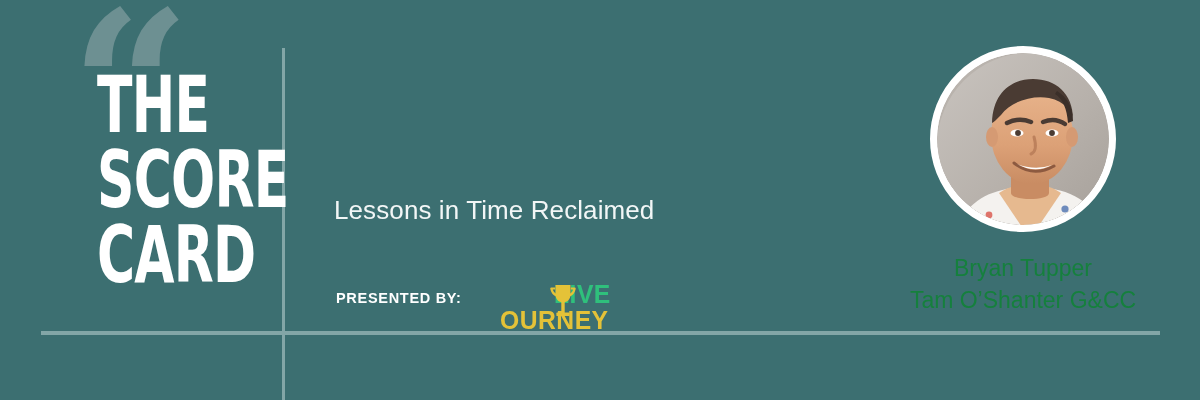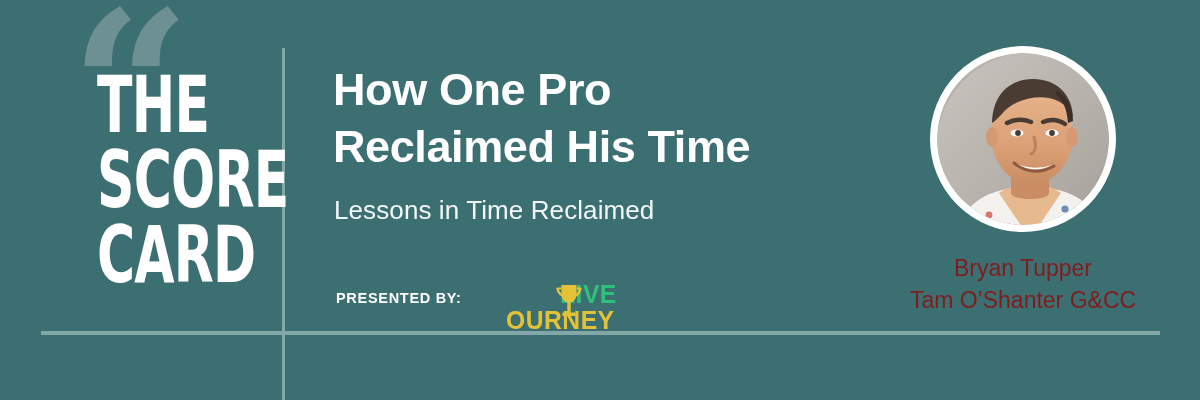--- a/index.html
+++ b/index.html
@@ -91,21 +91,21 @@
     letter-spacing: 0.1px;
     white-space: nowrap;
   }
 
   .presented-row {
     position: absolute;
     left: 336px;
     top: 281px;
     display: flex;
     align-items: center;
-    gap: 28px;
+    gap: 22px;
   }
   .presented-label {
     color: #ffffff;
     font-size: 14.5px;
     font-weight: 700;
     letter-spacing: 0.7px;
     white-space: nowrap;
   }
   .lj-logo {
     position: relative;
@@ -161,21 +161,21 @@
     border-radius: 50%;
     overflow: hidden;
     background: #b9b3ad;
   }
   .credit {
     position: absolute;
     left: 866px;
     top: 253px;
     width: 314px;
     text-align: center;
-    color: #7f1d1d;
+    color: #15803d;
     font-size: 23px;
     font-weight: 400;
     line-height: 1.38;
   }
   .credit span { display: block; white-space: nowrap; }
 </style>
 </head>
 <body>
 
 <div id="banner">
@@ -184,24 +184,20 @@
   <div class="rule-v"></div>
   <div class="rule-h"></div>
 
   <div class="quote-mark">“</div>
   <div class="wordmark">
     <span>THE</span>
     <span>SCORE</span>
     <span>CARD</span>
   </div>
 
-  <div class="headline">
-    <span>How One Pro</span>
-    <span>Reclaimed His Time</span>
-  </div>
   <div class="subhead">Lessons in Time Reclaimed</div>
 
   <div class="presented-row">
     <div class="presented-label">PRESENTED BY:</div>
     <div class="lj-logo">
       <span class="lj-live">LIVE</span>
       <span class="lj-journey">OURNEY</span>
       <svg class="lj-trophy" viewBox="0 0 30 34">
         <path d="M7.5 2 H22.5 V11.5 C22.5 16.2 19.3 19.4 15 19.4 C10.7 19.4 7.5 16.2 7.5 11.5 Z" fill="#E4C238"></path>
         <path d="M7.2 4.6 H3.4 C2.6 4.6 2.1 5.2 2.3 5.9 C3.2 9.8 5.4 12.6 8.2 13.6 L8.9 11.2 C6.9 10.4 5.4 8.5 4.8 6.6 H7.2 Z" fill="#E4C238"></path>

